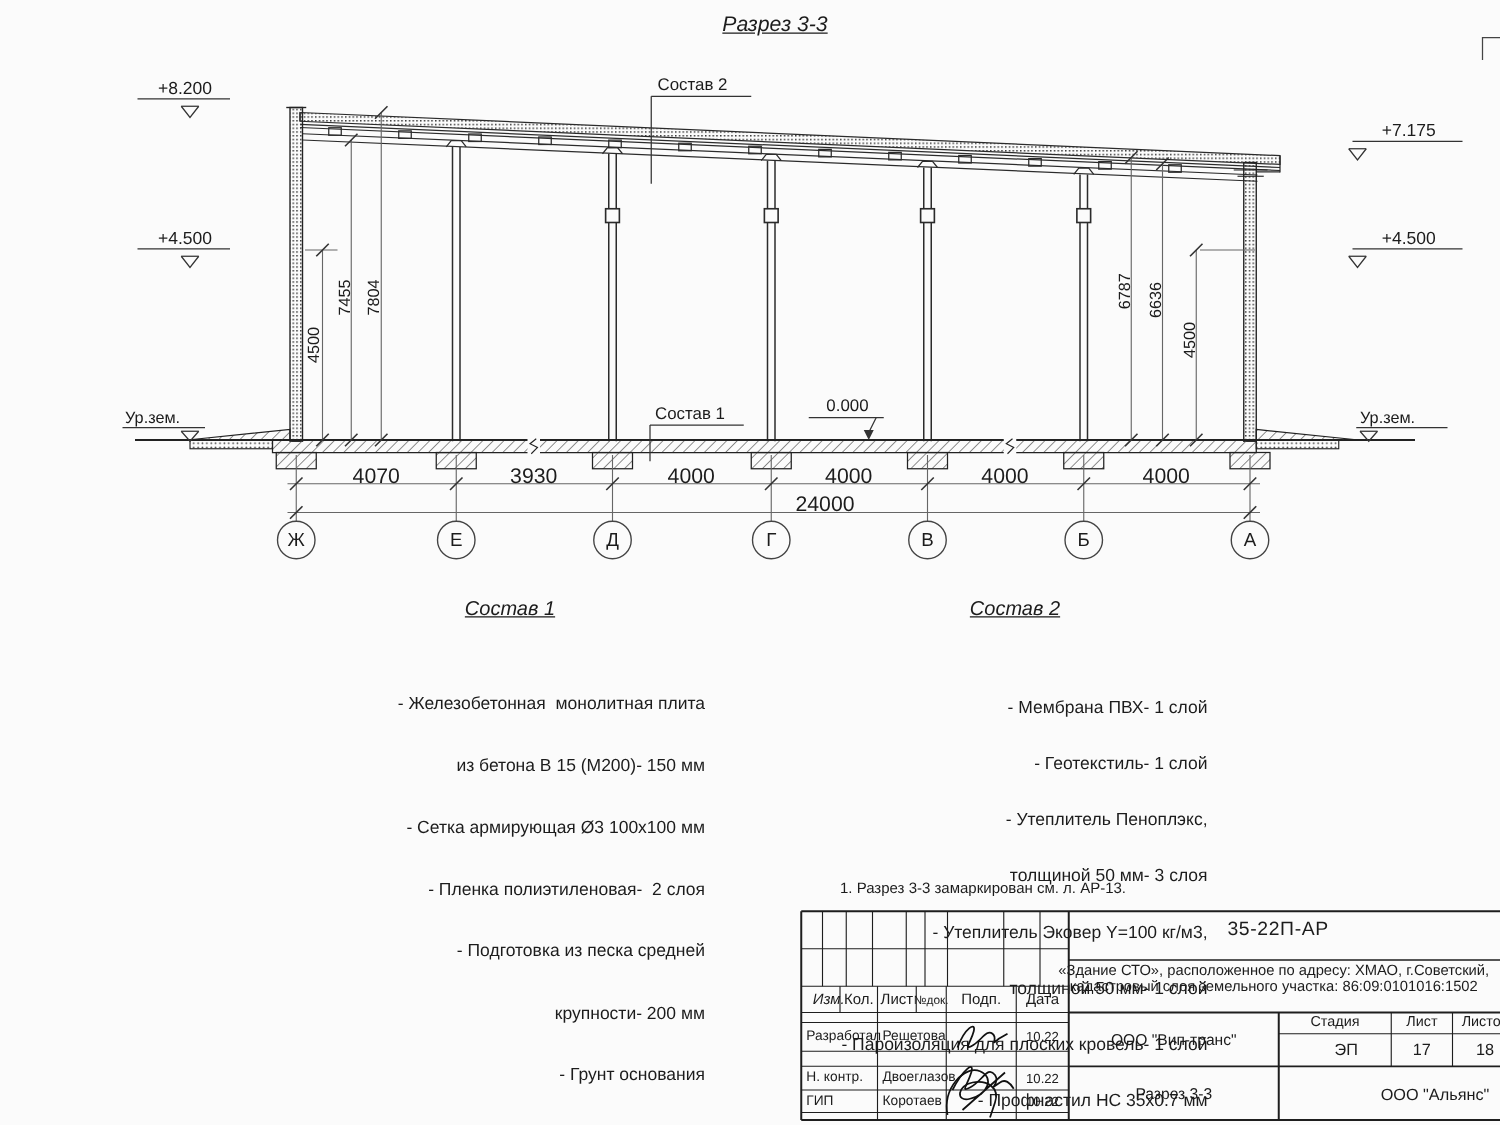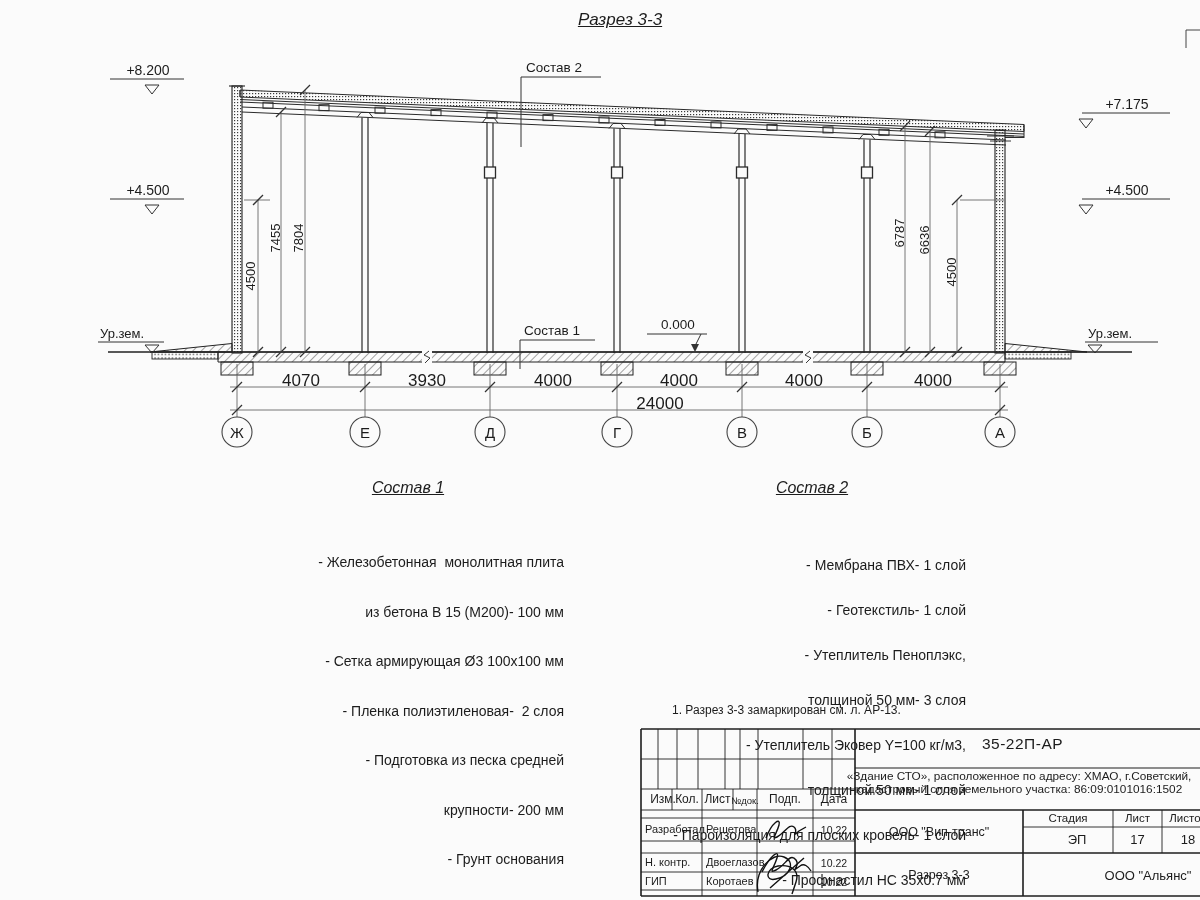--- a/index.html
+++ b/index.html
@@ -248,21 +248,21 @@
   <div class="ax" style="left:602px;top:424px;">Г</div>
   <div class="ax" style="left:727px;top:424px;">В</div>
   <div class="ax" style="left:852px;top:424px;">Б</div>
   <div class="ax" style="left:985px;top:424px;">А</div>
 
   <div class="hdr" style="left:328px;top:479px;">Состав 1</div>
   <div class="hdr" style="left:732px;top:479px;">Состав 2</div>
 
   <div id="list1" class="list">
     <div class="row"><span>- Железобетонная  монолитная плита</span><span></span></div>
-    <div class="row"><span>  из бетона В 15 (М200)</span><span>- 100 мм</span></div>
+    <div class="row"><span>  из бетона В 15 (М200)</span><span>- 150 мм</span></div>
     <div class="row"><span>- Сетка армирующая Ø3 100х100 мм</span><span></span></div>
     <div class="row"><span>- Пленка полиэтиленовая</span><span>-  2 слоя</span></div>
     <div class="row"><span>- Подготовка из песка средней</span><span></span></div>
     <div class="row"><span>  крупности</span><span>- 200 мм</span></div>
     <div class="row"><span>- Грунт основания</span><span></span></div>
   </div>
 
   <div id="list2" class="list">
     <div class="row"><span>- Мембрана ПВХ</span><span>- 1 слой</span></div>
     <div class="row"><span>- Геотекстиль</span><span>- 1 слой</span></div>
@@ -323,21 +323,21 @@
       <path d="M766,838 C772,822 781,817 779,825 C777,833 771,840 777,837 C785,833 789,823 794,827 C799,831 791,838 799,831 L806,827"></path>
       <path d="M762,872 C770,856 780,848 777,858 C774,868 768,874 776,870 C786,865 790,852 796,860 C801,867 788,874 800,866 C804,863 808,866 811,871"></path>
       <path d="M758,892 C754,870 772,852 784,857 C796,862 790,876 776,879 C764,882 766,868 778,866 C790,864 800,870 796,882 L792,894 M770,888 L804,858"></path>
     </g>
   </svg>
 
   <div class="tbt c" style="left:855px;top:735px;width:335px;font-size:15.5px;letter-spacing:.5px;">35-22П-АР</div>
   <div class="tbt c" style="left:843px;top:769px;width:352px;font-size:11.8px;white-space:nowrap;">«Здание СТО», расположенное по адресу: ХМАО, г.Советский,</div>
   <div class="tbt c" style="left:843px;top:782px;width:352px;font-size:11.8px;white-space:nowrap;">кадастровый слоя земельного участка: 86:09:0101016:1502</div>
 
-  <div class="tbt c" style="left:641px;top:792px;width:44px;font-size:12px;">Изм.</div>
+  <div class="tbt c" style="left:641px;top:792px;width:44px;font-size:12px;font-style:italic;">Изм.</div>
   <div class="tbt c" style="left:672px;top:792px;width:30px;font-size:12px;">Кол.</div>
   <div class="tbt c" style="left:702px;top:792px;width:31px;font-size:12px;">Лист</div>
   <div class="tbt c" style="left:731px;top:795px;width:27px;font-size:9.5px;">№док.</div>
   <div class="tbt c" style="left:757px;top:792px;width:56px;font-size:12px;">Подп.</div>
   <div class="tbt c" style="left:813px;top:792px;width:42px;font-size:12px;">Дата</div>
 
   <div class="tbt" style="left:645px;top:823px;font-size:11px;">Разработал</div>
   <div class="tbt" style="left:706px;top:823px;font-size:11px;">Решетова</div>
   <div class="tbt c" style="left:813px;top:824px;width:42px;font-size:10.5px;">10.22</div>
   <div class="tbt" style="left:645px;top:856px;font-size:11px;">Н. контр.</div>

